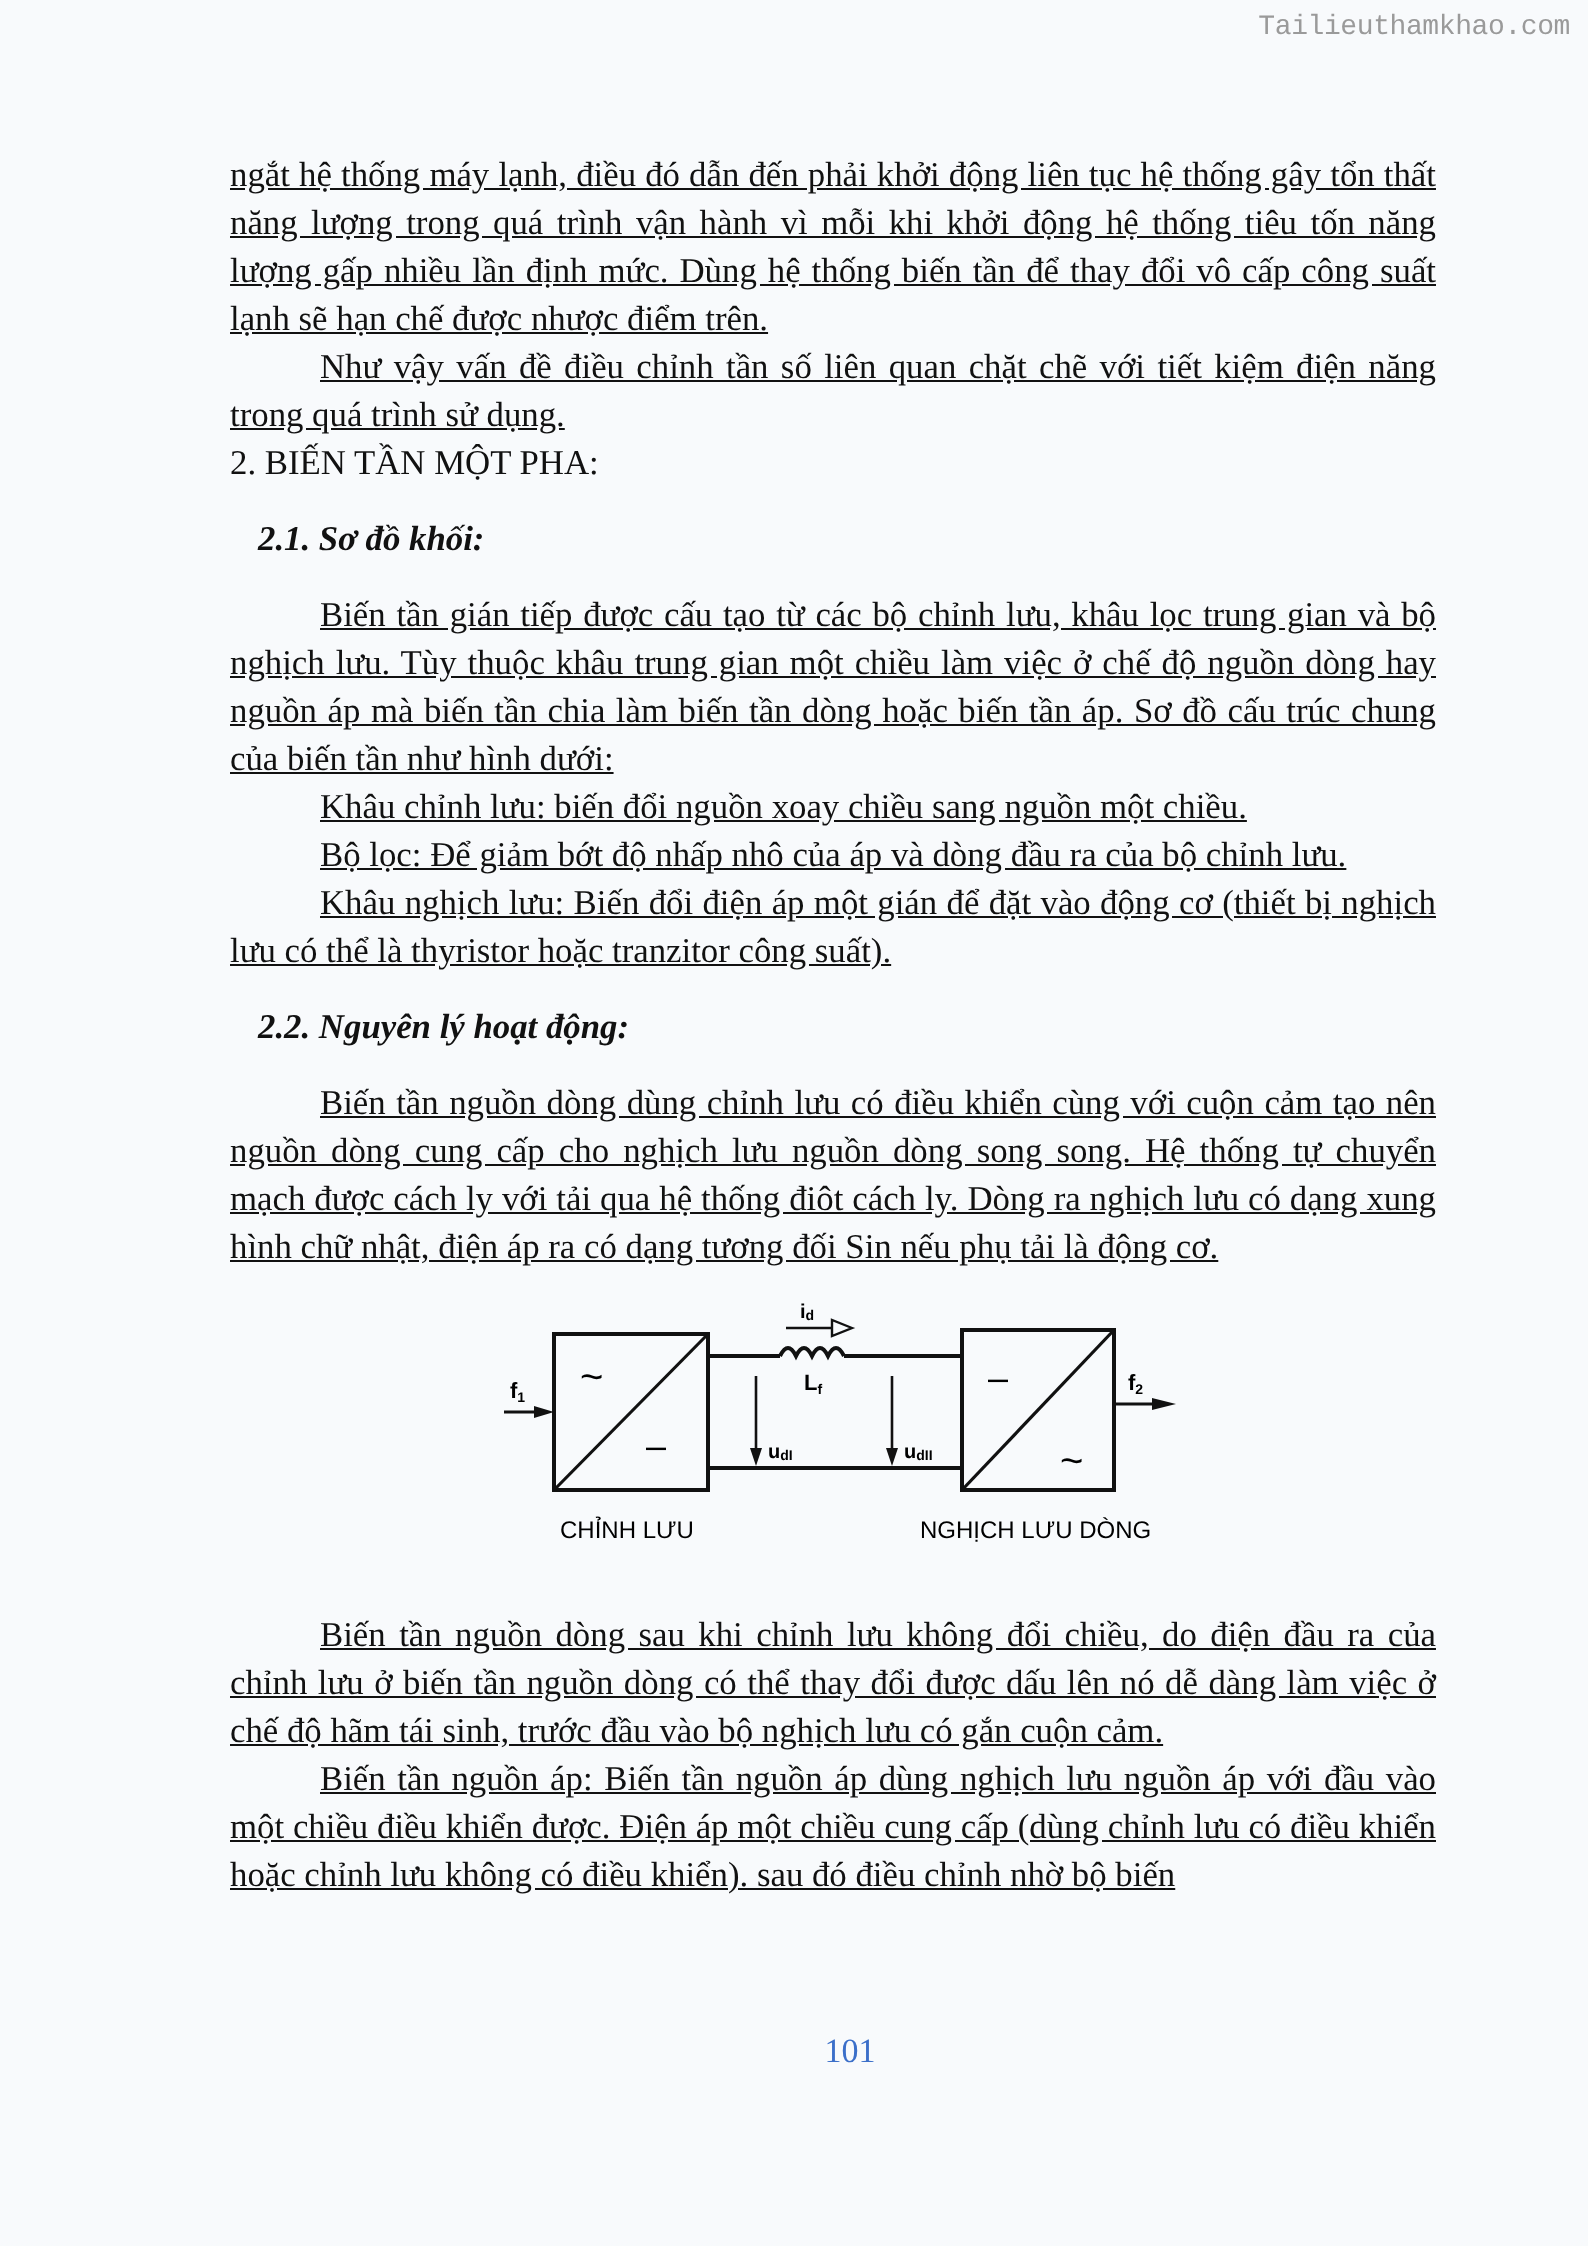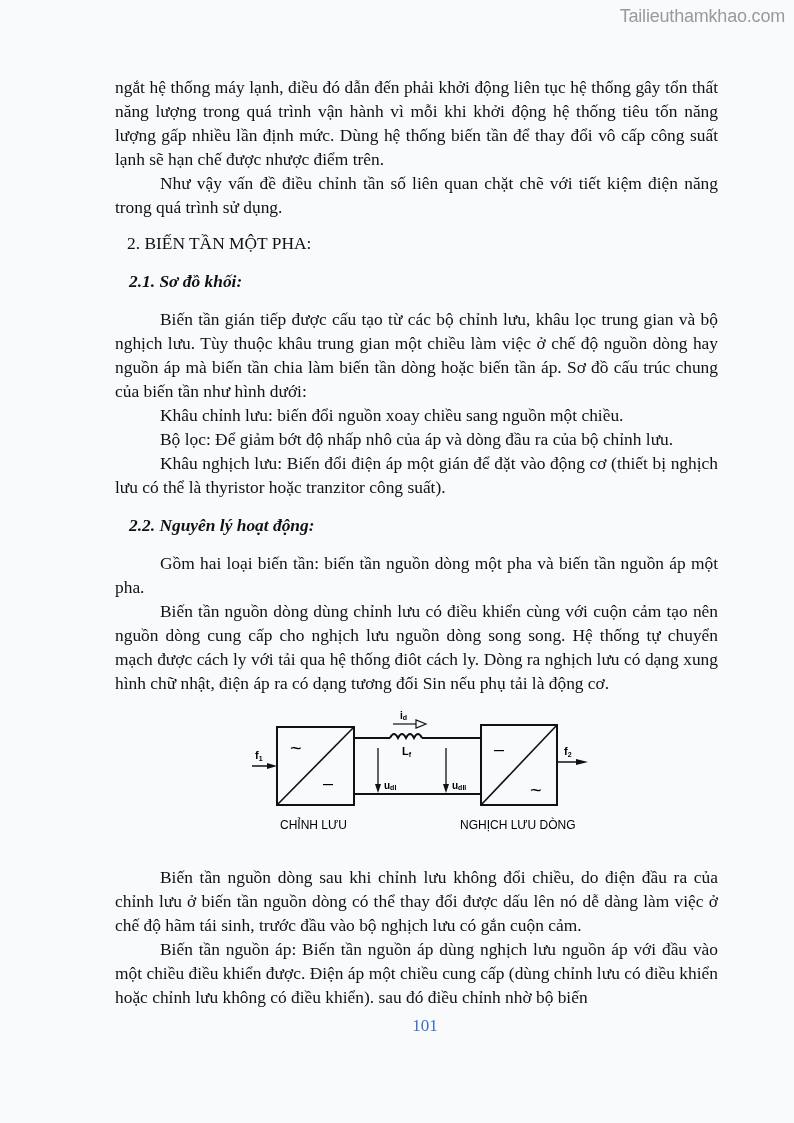--- a/index.html
+++ b/index.html
@@ -6,31 +6,31 @@
     body {
       width: 794px; height: 1123px;
       background: #f8fafc;
       position: relative;
       overflow: hidden;
       font-family: "Liberation Serif", "DejaVu Serif", serif;
       color: #111;
     }
     .watermark {
       position: absolute; top: 6px; right: 9px;
-      font-family: Liberation Sans, sans-serif;
-      font-size: 18px; color: #9a9a9a;
+      font-family: Liberation Mono, monospace;
+      font-size: 14px; color: #9a9a9a;
       letter-spacing: -0.2px;
     }
     .page {
       position: absolute; left: 115px; top: 75px; width: 603px;
       font-size: 17.4px; line-height: 24px;
     }
-    p { margin: 0; text-align: justify; }
+    p { margin: 0; text-align: justify; text-decoration: underline; }
     .indent { text-indent: 45px; }
-    .heading { margin: 12px; font-weight: normal; font-size: 17.4px; line-height: 24px; }
+    .heading { margin: 0; font-weight: normal; font-size: 17.4px; line-height: 24px; }
     .subheading { margin: 14px; font-weight: bold; font-style: italic; font-size: 17.4px; line-height: 24px; }
     .figure { position: relative; width: 603px; height: 170px; }
     .figure svg { position: absolute; left: 135px; top: 10px; }
     .caption { text-align: center; font-style: italic; }
     .pagenum {
       position: absolute; top: 1016px; left: 0; width: 794px; text-align: center;
       font-size: 17px; color: #3b6fc9; padding-left: 28px;
     }
     .diag-label { font-family: "Liberation Sans", "DejaVu Sans", sans-serif; }
   </style>
@@ -42,21 +42,20 @@
 <div class="page">
   <p>ngắt hệ thống máy lạnh, điều đó dẫn đến phải khởi động liên tục hệ thống gây tổn thất năng lượng trong quá trình vận hành vì mỗi khi khởi động hệ thống tiêu tốn năng lượng gấp nhiều lần định mức. Dùng hệ thống biến tần để thay đổi vô cấp công suất lạnh sẽ hạn chế được nhược điểm trên.</p>
   <p class="indent">Như vậy vấn đề điều chỉnh tần số liên quan chặt chẽ với tiết kiệm điện năng trong quá trình sử dụng.</p>
   <div class="heading">2. BIẾN TẦN MỘT PHA:</div>
   <div class="subheading">2.1. Sơ đồ khối:</div>
   <p class="indent">Biến tần gián tiếp được cấu tạo từ các bộ chỉnh lưu, khâu lọc trung gian và bộ nghịch lưu. Tùy thuộc khâu trung gian một chiều làm việc ở chế độ nguồn dòng hay nguồn áp mà biến tần chia làm biến tần dòng hoặc biến tần áp. Sơ đồ cấu trúc chung của biến tần như hình dưới:</p>
   <p class="indent">Khâu chỉnh lưu: biến đổi nguồn xoay chiều sang nguồn một chiều.</p>
   <p class="indent">Bộ lọc: Để giảm bớt độ nhấp nhô của áp và dòng đầu ra của bộ chỉnh lưu.</p>
   <p class="indent">Khâu nghịch lưu: Biến đổi điện áp một gián để đặt vào động cơ (thiết bị nghịch lưu có thể là thyristor hoặc tranzitor công suất).</p>
   <div class="subheading">2.2. Nguyên lý hoạt động:</div>
-  <p class="indent">Gồm hai loại biến tần: biến tần nguồn dòng một pha và biến tần nguồn áp một pha.</p>
   <p class="indent">Biến tần nguồn dòng dùng chỉnh lưu có điều khiển cùng với cuộn cảm tạo nên nguồn dòng cung cấp cho nghịch lưu nguồn dòng song song. Hệ thống tự chuyển mạch được cách ly với tải qua hệ thống điôt cách ly. Dòng ra nghịch lưu có dạng xung hình chữ nhật, điện áp ra có dạng tương đối Sin nếu phụ tải là động cơ.</p>
 
   <div class="figure">
     <svg width="340" height="140" viewBox="0 0 340 140">
 
       <g>
         <rect x="27" y="22" width="77" height="78" fill="none" stroke="#111" stroke-width="2"></rect>
         <line x1="27" y1="100" x2="104" y2="22" stroke="#111" stroke-width="1.6"></line>
         <text x="40" y="50" font-size="20" class="diag-label">~</text>
         <text x="73" y="84" font-size="18" class="diag-label">–</text>

